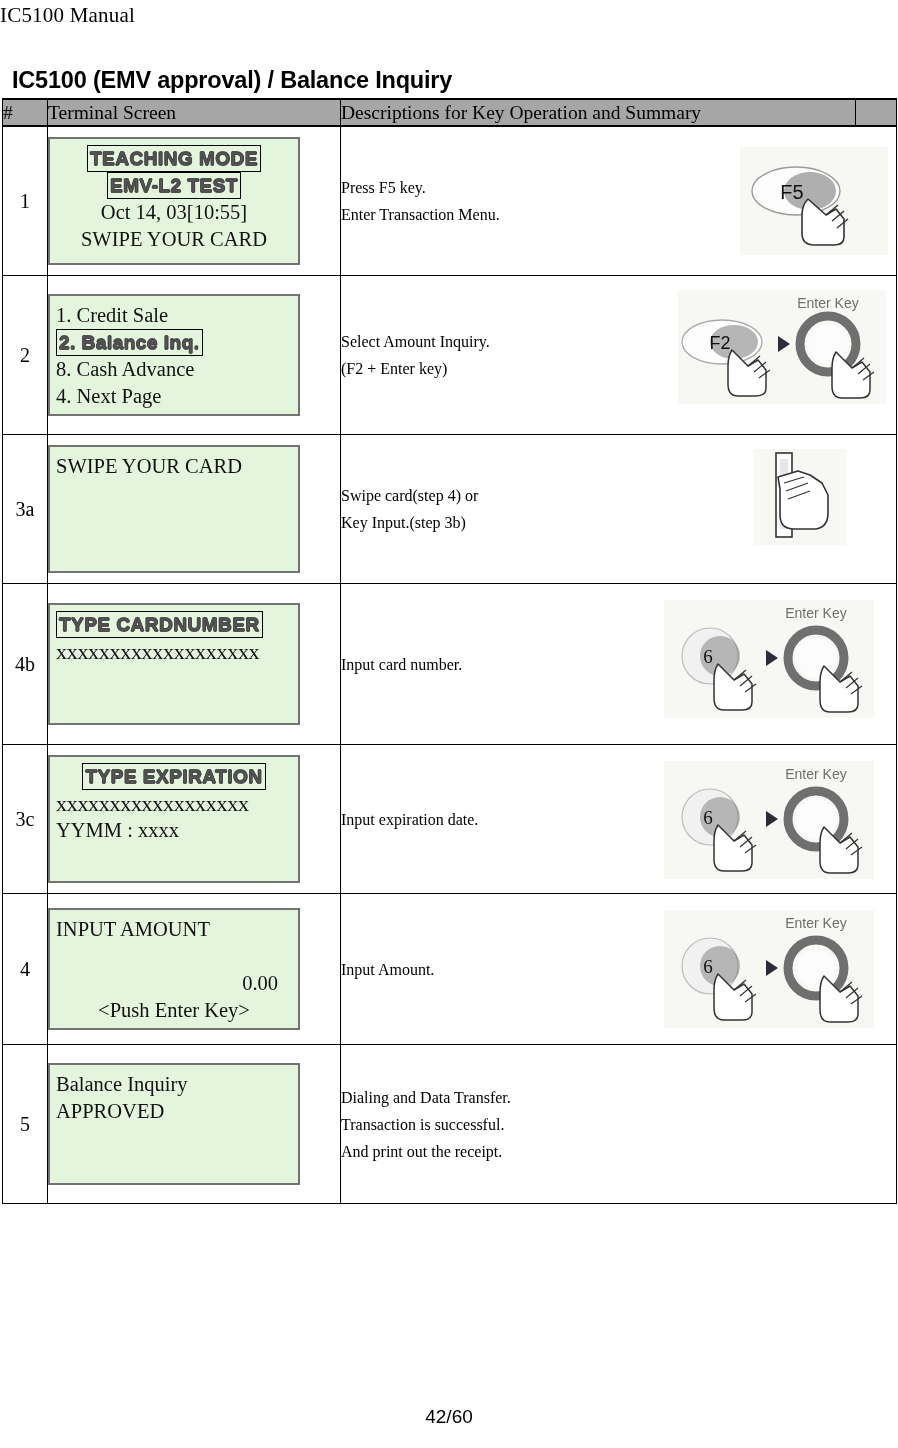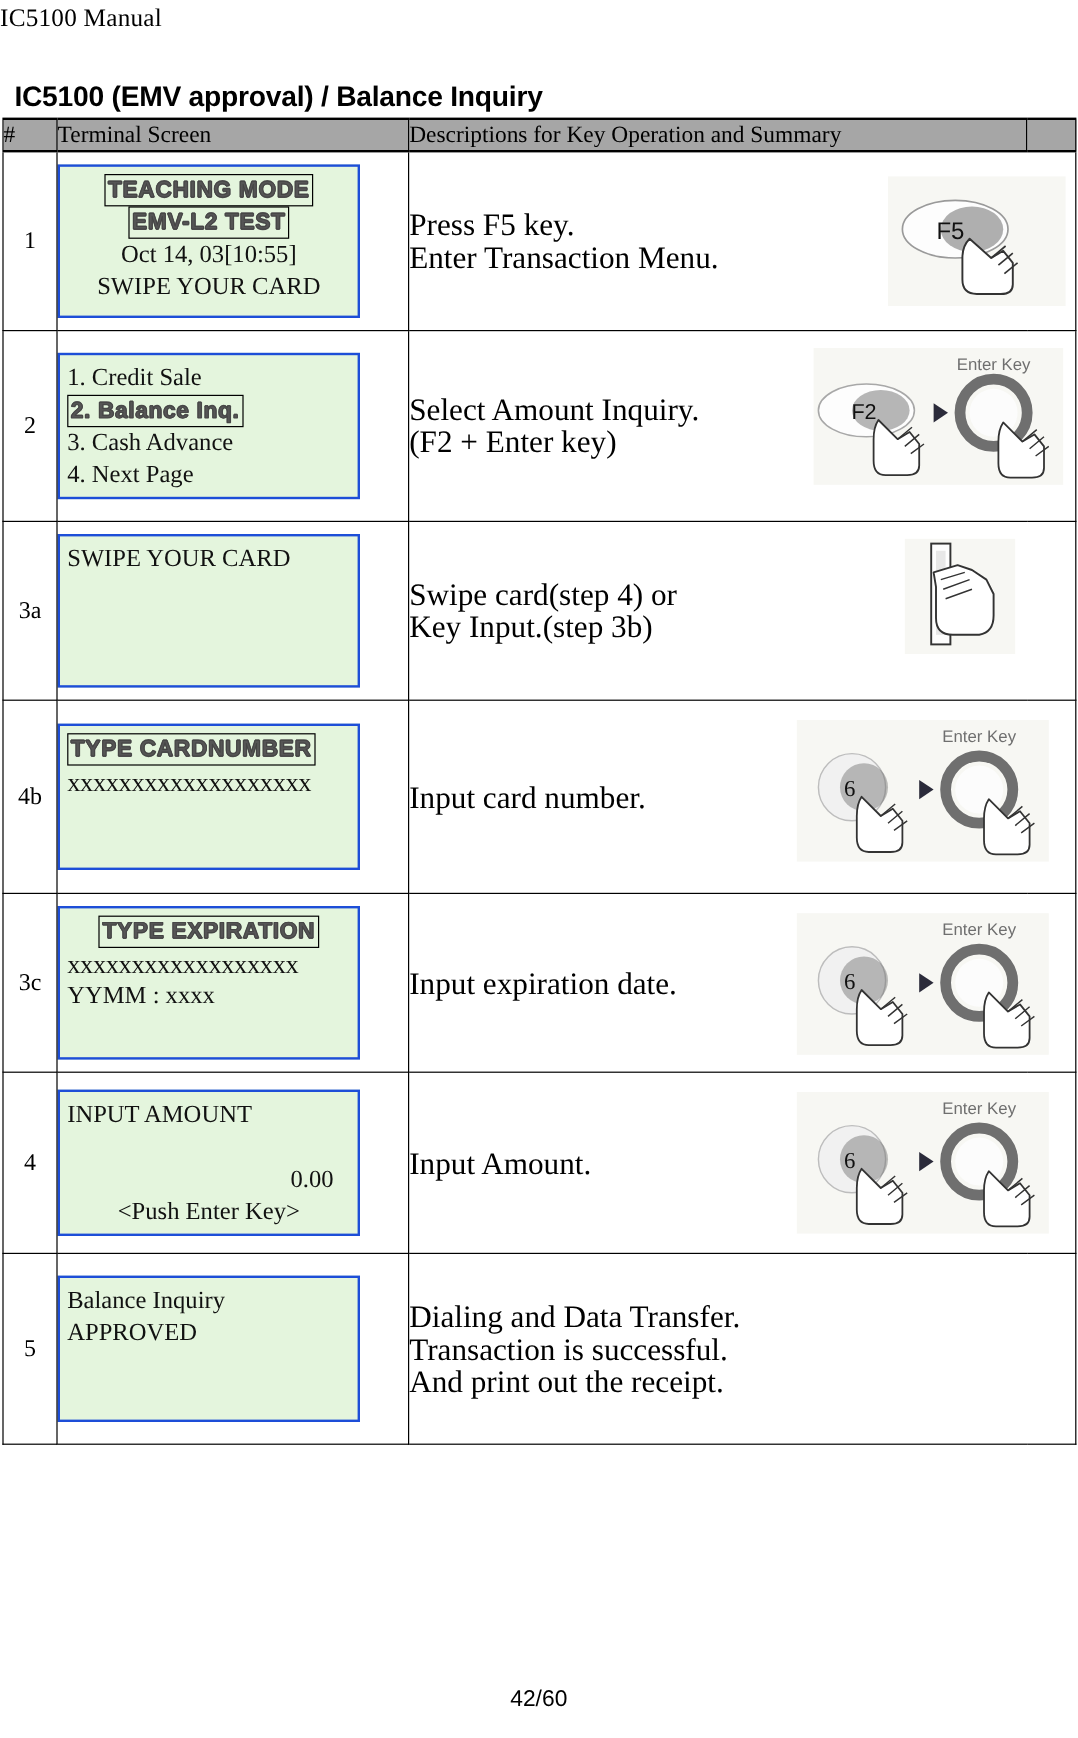--- a/index.html
+++ b/index.html
@@ -101,21 +101,21 @@
   tr.r2  td { height: 158px; }
   tr.r3a td { height: 148px; }
   tr.r3b td { height: 160px; }
   tr.r3c td { height: 148px; }
   tr.r4  td { height: 150px; }
   tr.r5  td { height: 158px; }
 
   
   .lcd {
     background: #e4f5dd;
-    border: 2px solid #1d4ed8;
+    border: 2px solid #737373;
     box-sizing: border-box;
     width: 252px;
     padding: 6px 6px 8px 6px;
     font-size: 20.5px;
     line-height: 27px;
     color: #111;
   }
   .lcd.h1 { height: 128px; }
   .lcd.h2 { height: 122px; }
   .lcd.h4 { height: 122px; }
@@ -141,21 +141,21 @@
     -webkit-text-stroke: 0.7px #444;
     text-shadow:
       -0.6px 0 0 #555,  0.6px 0 0 #555,
        0 -0.6px 0 #555,  0 0.6px 0 #555;
   }
   .outline-wrap { text-align: center; }
   .outline-wrap.left { text-align: left; }
 
   
   .desc-text {
-    font-size: 26px;
+    font-size: 16px;
     line-height: 27px;
     white-space: pre-line;
   }
 
   
   .keyart {
     position: absolute;
     background: #f7f7f3;
   }
   .keyart.k-f5   { right: 8px;  top: 20px;  width: 148px; height: 108px; }
@@ -227,21 +227,21 @@
       </tr>
 
       <tr class="r2">
         <td class="cell-num">2</td>
         <td class="cell-screen">
           <div class="lcd h2">
             <div class="ln">1. Credit Sale</div>
             <div class="outline-wrap left">
               <span class="outline-box"><span class="outline-text">2. Balance Inq.</span></span>
             </div>
-            <div class="ln">3. Cash Advance</div>
+            <div class="ln">8. Cash Advance</div>
             <div class="ln">4. Next Page</div>
           </div>
         </td>
         <td class="cell-desc" colspan="2">
           <div class="desc-text">Select Amount Inquiry.
 (F2 + Enter key)</div>
           <div class="keyart k-f2">
             <svg viewBox="0 0 208 114">
               <text x="150" y="18" font-family="Liberation Sans, sans-serif" font-size="14" fill="#6f6f6f" text-anchor="middle">Enter Key</text>
               <ellipse cx="44" cy="52" rx="40" ry="22" fill="#fdfdfd" stroke="#a8a8a8" stroke-width="1.3"></ellipse>

